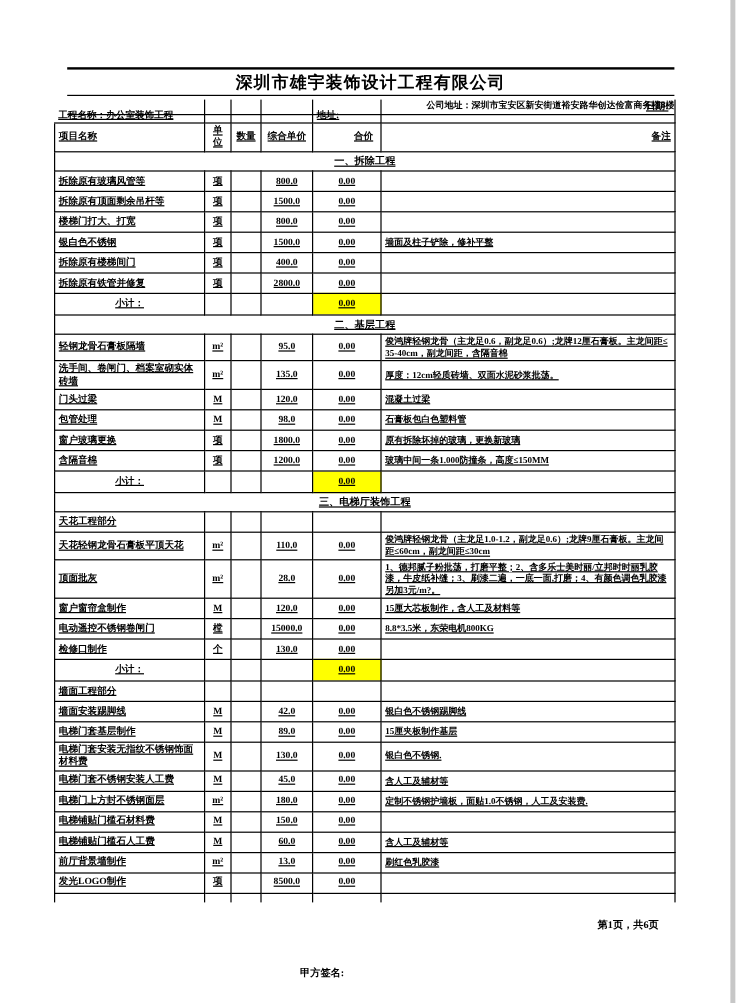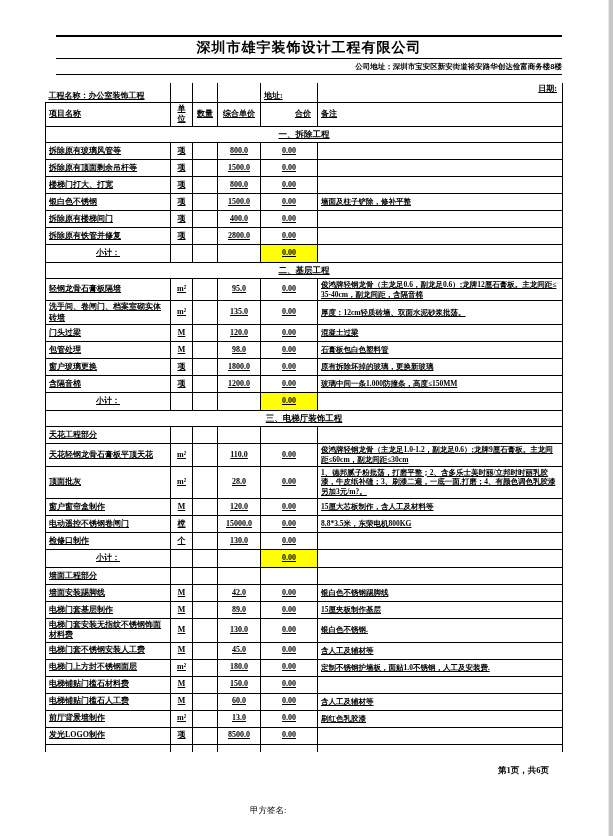--- a/index.html
+++ b/index.html
@@ -5,50 +5,50 @@
   html,body{margin:0;padding:0;}
   body{
     width:613px;height:836px;position:relative;overflow:hidden;
     background:#ffffff;
     font-family:"Liberation Serif", serif;
     color:#000;
   }
   .page-edge{position:absolute;top:0;right:0;width:7px;height:836px;
     background:linear-gradient(to right,#ffffff 0%,#ffffff 30%,#c7c7c7 45%,#c7c7c7 100%);}
   
-  .titleblock{position:absolute;left:56px;top:35px;width:506px;}
+  .titleblock{position:absolute;left:56px;top:56px;width:506px;}
   .company{border-top:2px solid #000;border-bottom:1px solid #000;height:21px;line-height:21px;
     text-align:center;font-family:"Liberation Sans",sans-serif;font-weight:bold;font-size:14px;letter-spacing:1px;}
   .addr{border-bottom:1px solid #000;height:15px;line-height:15px;text-align:right;
     font-family:"Liberation Sans",sans-serif;font-weight:bold;font-size:7.5px;}
   
   .sheet{position:absolute;left:45px;top:83px;width:517px;}
   table{border-collapse:collapse;table-layout:fixed;width:517px;text-decoration:underline;}
   td,th{border:1px solid #000;padding:1px 3px;font-size:8px;font-weight:bold;
     vertical-align:middle;word-break:break-all;line-height:1.3;}
   .info-row td{border-top:none;height:17px;vertical-align:bottom;font-size:8px;}
   .info-row td:first-child{border-left:none;}
   .info-row .date-cell{text-align:right;vertical-align:top;padding-right:5px;}
   .head-row th{height:14px;text-align:center;font-size:8px;}
   .head-row th.h-name{text-align:left;}
   .head-row th.h-total{text-align:right;padding-right:6px;}
-  .head-row th.h-remark{text-align:left;}
+  .head-row th.h-remark{text-align:right;}
   tr.section td{height:13px;text-align:center;font-family:"Liberation Sans",sans-serif;font-weight:bold;font-size:8.5px;padding:1px 0;}
   tr.item td{height:14px;}
   td.c-name{text-align:left;}
   td.c-unit,td.c-qty,td.c-price,td.c-total{text-align:center;}
   td.c-remark{text-align:left;font-size:7.5px;}
   tr.subhead td{height:14px;margin-left:24px;}
   tr.subhead td.c-name{font-family:"Liberation Sans",sans-serif;font-weight:bold;}
   tr.subtotal td{height:15px;}
   tr.subtotal td.c-name{text-align:center;}
   tr.subtotal td.c-total{font-weight:bold;}
   tr.stub td{height:5px;border-bottom:none;}
   
-  .sign{position:absolute;top:805px;left:250px;font-size:8.5px;font-weight:normal;}
+  .sign{position:absolute;top:805px;left:250px;font-size:8.5px;font-weight:bold;}
   .pageinfo{position:absolute;top:765px;right:64px;font-size:8.5px;font-weight:bold;}
 </style>
 </head>
 <body>
 
 <div class="titleblock">
   <div class="company">深圳市雄宇装饰设计工程有限公司</div>
   <div class="addr">公司地址：深圳市宝安区新安街道裕安路华创达俭富商务楼8楼</div>
 </div>
 

